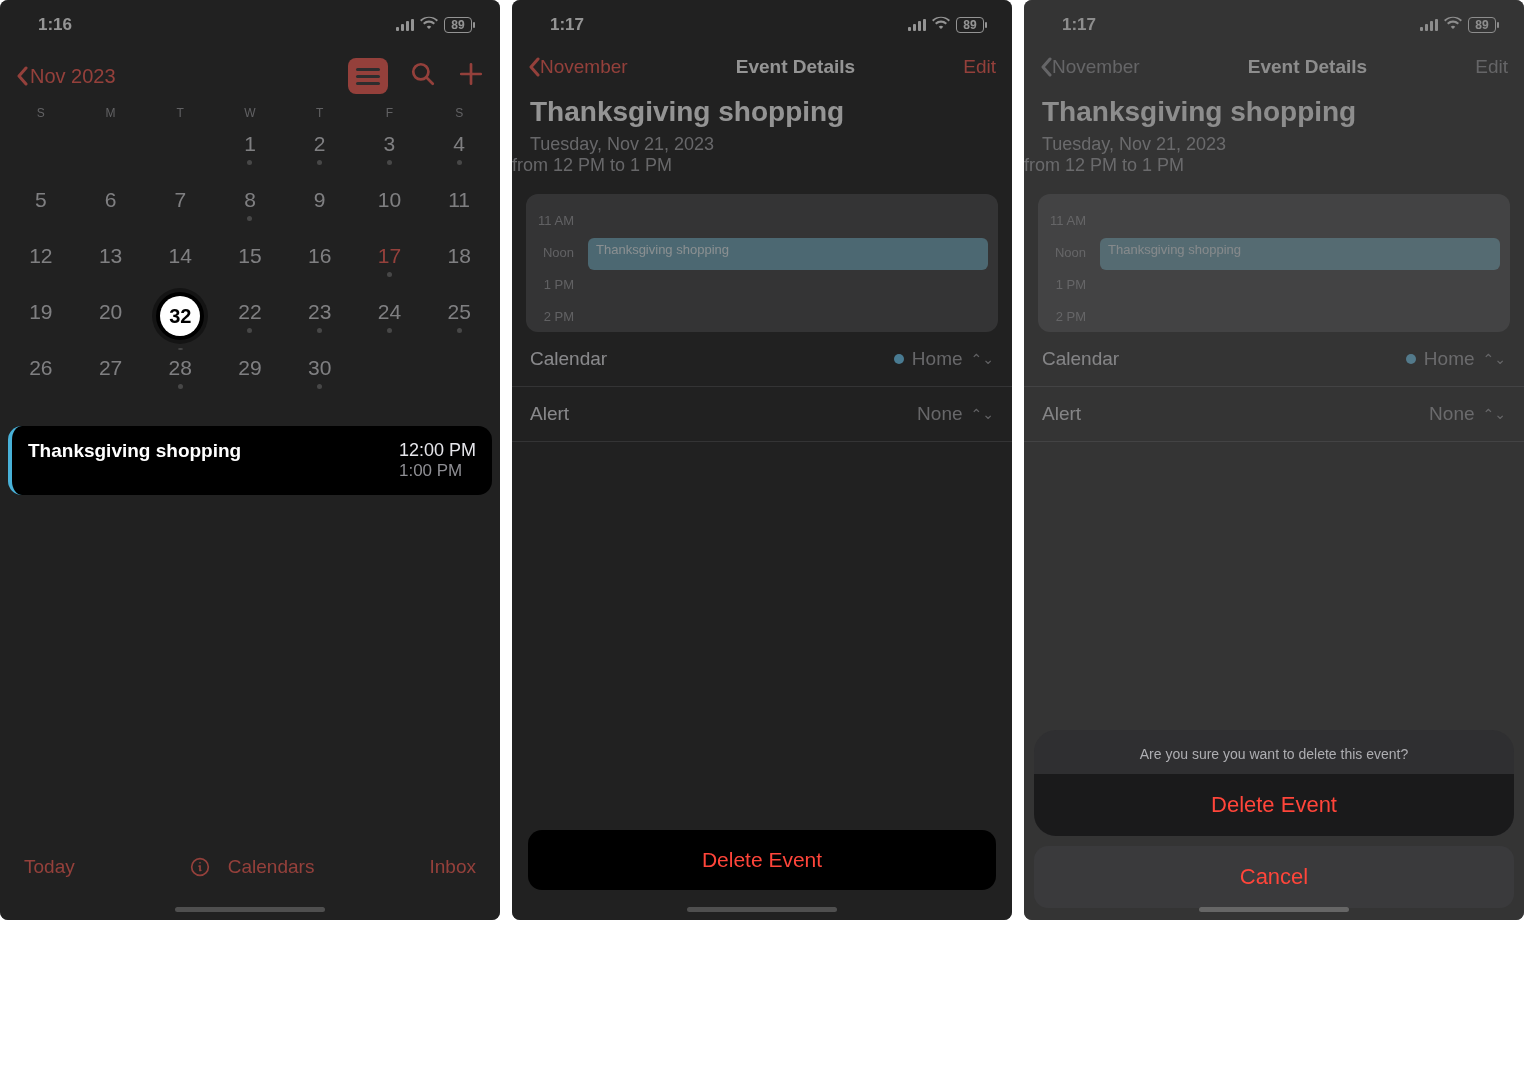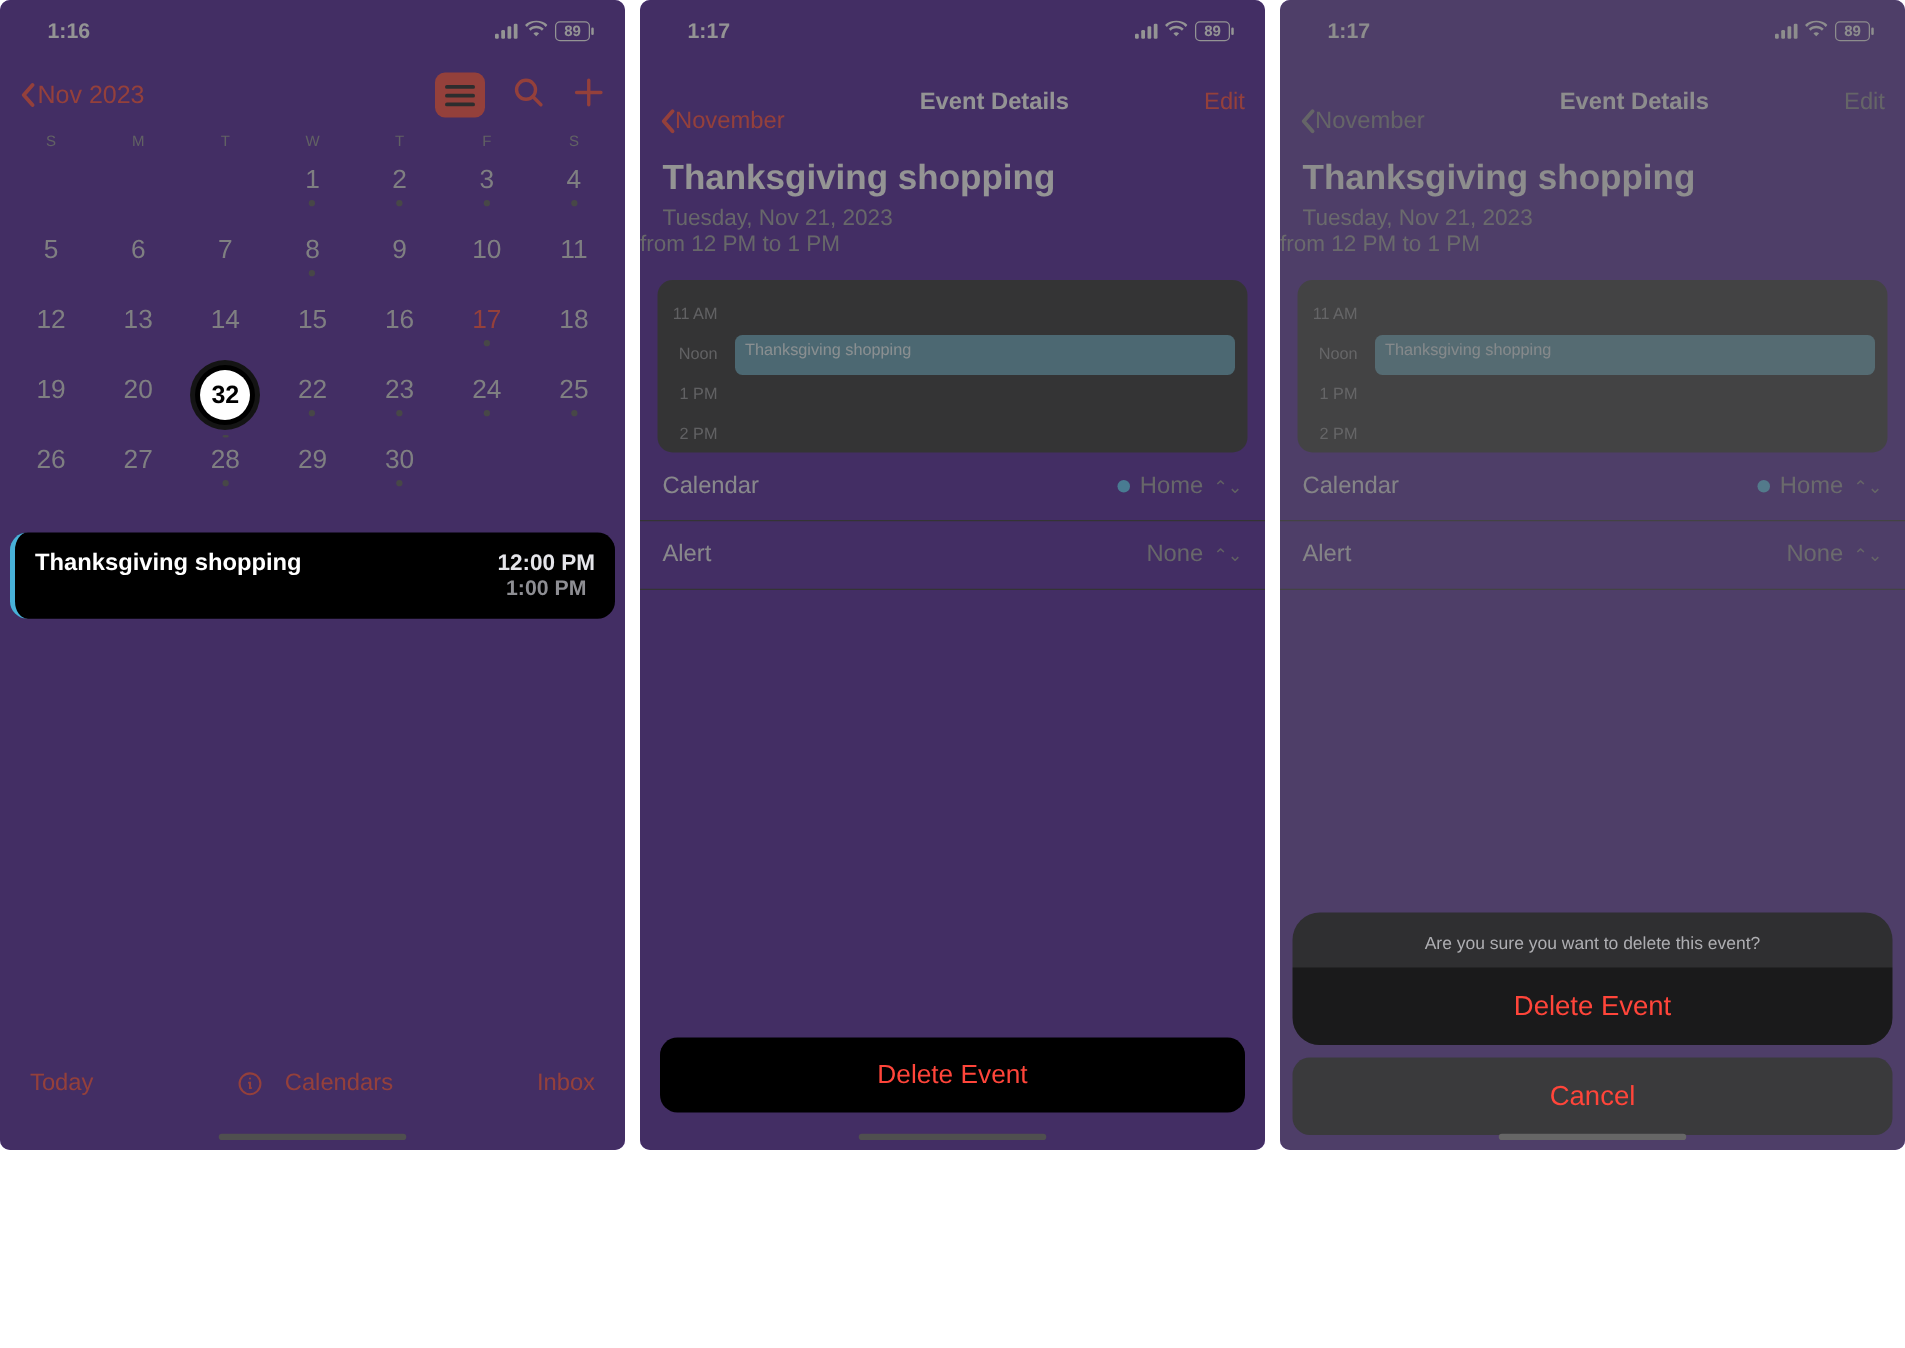--- a/index.html
+++ b/index.html
@@ -7,21 +7,21 @@
     background: #fff;
     font-family: -apple-system, BlinkMacSystemFont, "Segoe UI", sans-serif;
     display: flex;
     justify-content: center;
     gap: 12px;
     padding: 0;
   }
   .phone {
     width: 509px;
     height: 920px;
-    background: #4c1d95;
+    background: #000000;
     border-radius: 8px;
     position: relative;
     overflow: hidden;
     color: #fff;
   }
   .dimmed::after {
     content: "";
     position: absolute;
     inset: 0;
     background: rgba(60,60,60,0.55);
@@ -93,40 +93,40 @@
     width:40px; height:40px; border-radius:50%; background:#fff; color:#000;
     display:flex; align-items:center; justify-content:center; font-size:20px; font-weight:700;
   }
 
   .event-card {
     margin:20px 8px 0; background:#000; border-radius:14px;
     padding:14px 16px; display:flex; justify-content:space-between;
     border-left:4px solid #48b1d8; position:relative; z-index:20;
   }
   .event-card .title { font-size:19px; font-weight:600; }
-  .event-card .times { text-align:center; font-size:18px; color:#e5e5ea;font-weight:bold; }
+  .event-card .times { text-align:left; font-size:18px; color:#e5e5ea; }
   .event-card .times .end { color:#8e8e93; font-size:17px; }
 
   .tab-bar {
     position:absolute; bottom:0; left:0; right:0; height:84px;
     display:flex; justify-content:space-between; align-items:center;
     padding:0 24px 22px; font-size:19px; color:#ff453a;
   }
   .tab-bar .center { display:flex; align-items:center; gap:18px; color:#ff453a;}
   .home-indicator {
     position:absolute; bottom:8px; left:50%; transform:translateX(-50%);
     width:150px; height:5px; background:#666; border-radius:3px;
   }
 
   
   .detail-header {
     display:flex; align-items:center; justify-content:space-between;
     padding:12px 16px 8px;
   }
-  .detail-header .back { color:#ff453a; font-size:19px; display:flex; align-items:center;margin-top:30px;}
+  .detail-header .back { color:#ff453a; font-size:19px; display:flex; align-items:center;}
   .detail-header .title { font-size:19px; font-weight:600; }
   .detail-header .edit { color:#ff453a; font-size:19px; }
   .event-title { padding:10px 18px 4px; font-size:28px; font-weight:700; }
   .event-date { padding:2px 18px 0; font-size:18px; color:#9b9ba0; }
   .event-time { padding:0 0 18px; font-size:18px; color:#9b9ba0; }
 
   .timeline {
     margin:0 14px; background:#2c2c2e; border-radius:12px;
     padding:10px 12px; height:138px; position:relative;
   }

